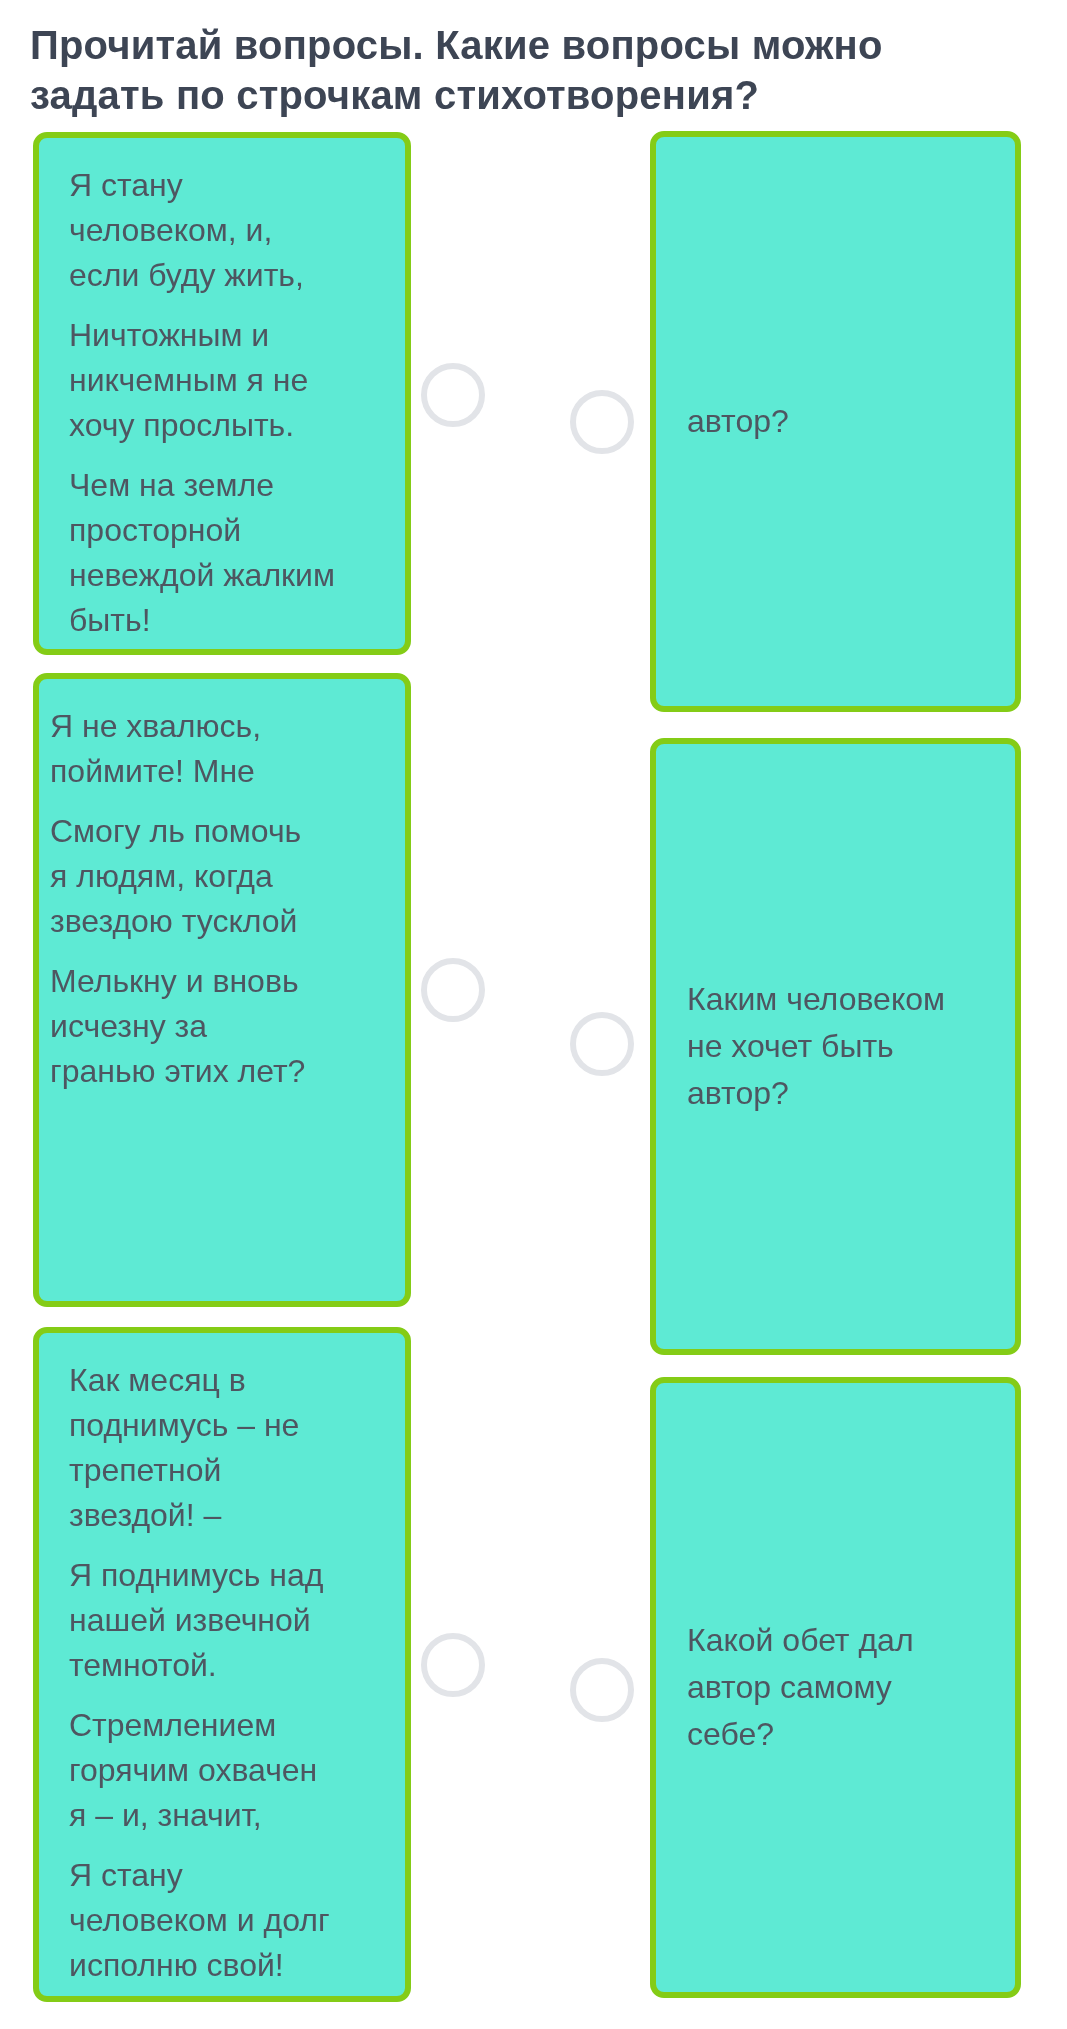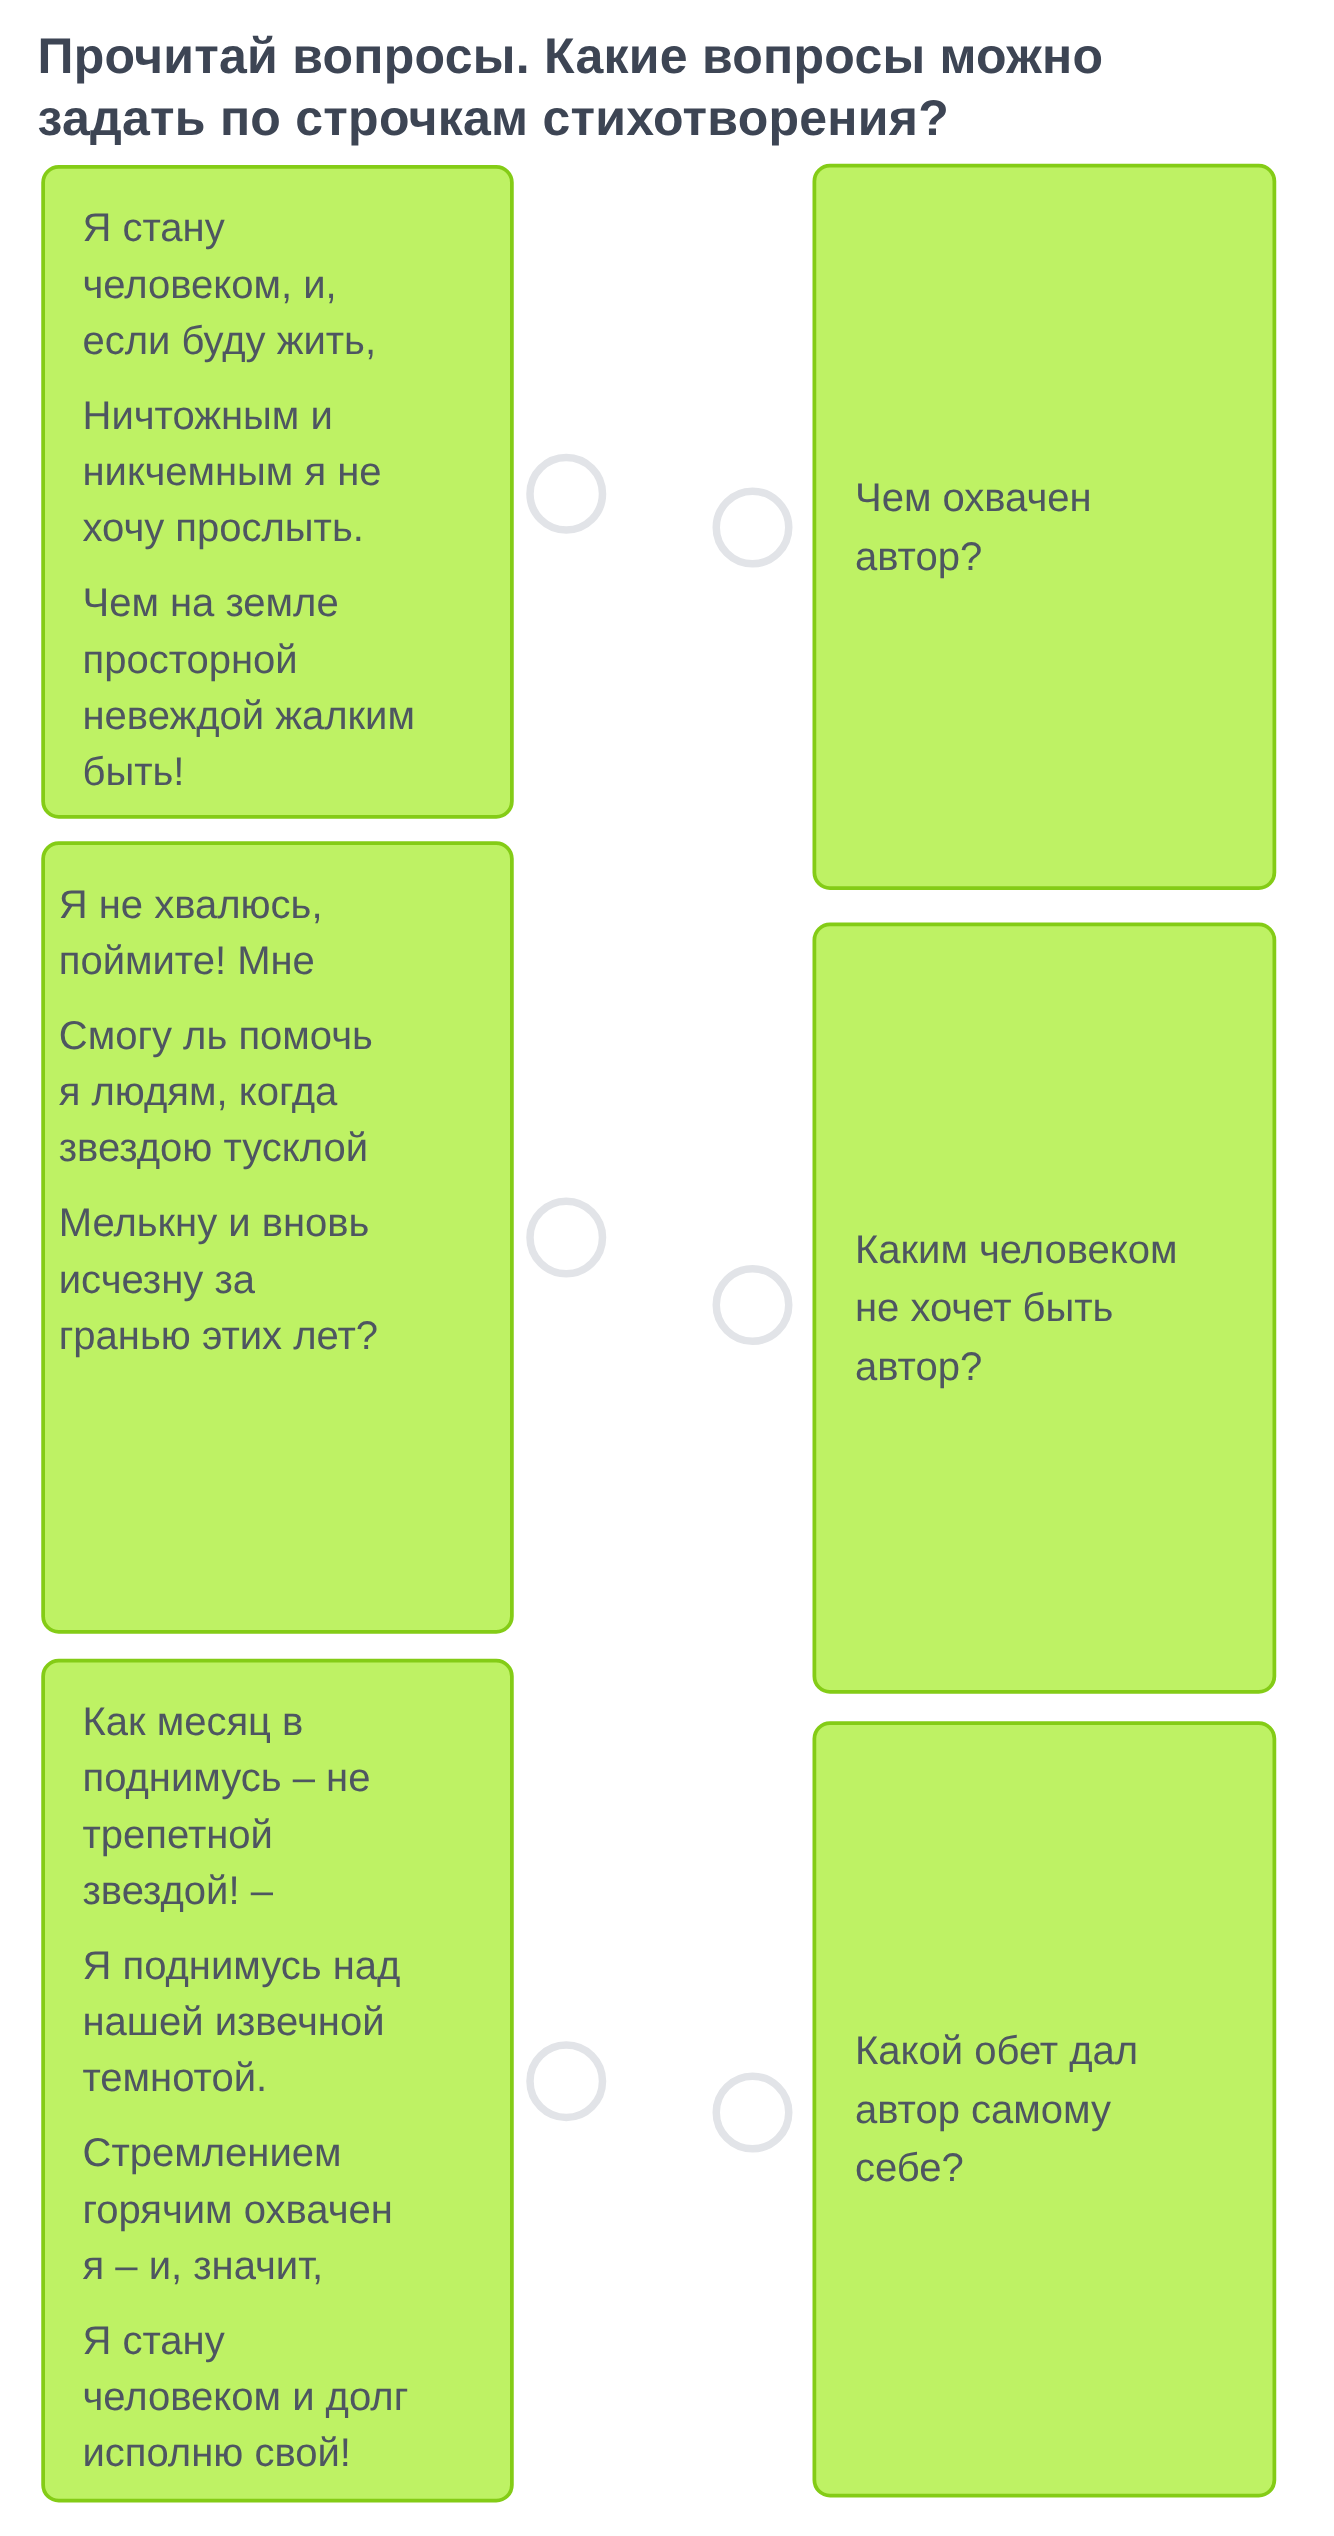--- a/index.html
+++ b/index.html
@@ -13,22 +13,22 @@
   .title {
     position:absolute; left:30px; top:20px;
     font-size:40px; line-height:50px; font-weight:700;
     color:#3d4554; letter-spacing:0.2px;
   }
 
   .board { position:absolute; left:0; top:131px; width:1067px; height:1885px; }
 
   .card {
     position:absolute; box-sizing:border-box;
-    background:#bef264;
-    border:3px solid #84cc16;
+    background:#5eead4;
+    border:6px solid #84cc16;
     border-radius:14px;
   }
 
   .poem-card {
     left:33px; width:378px;
     padding:25px 18px 18px 30px;
     color:#4e5661; font-size:32px; line-height:45px;
   }
   .pc1 { top:1px;    height:523px; }
   .pc2 { top:542px;  height:634px;padding-left:11px; }
@@ -137,21 +137,20 @@
 
     <div class="circle c1a"></div>
     <div class="circle c1b"></div>
     <div class="circle c2a"></div>
     <div class="circle c2b"></div>
     <div class="circle c3a"></div>
     <div class="circle c3b"></div>
 
     <div class="card q-card qc1">
       <div>
-        <div class="line">Чем охвачен</div>
         <div class="line">автор?</div>
       </div>
     </div>
 
     <div class="card q-card qc2">
       <div>
         <div class="line">Каким человеком</div>
         <div class="line">не хочет быть</div>
         <div class="line">автор?</div>
       </div>

